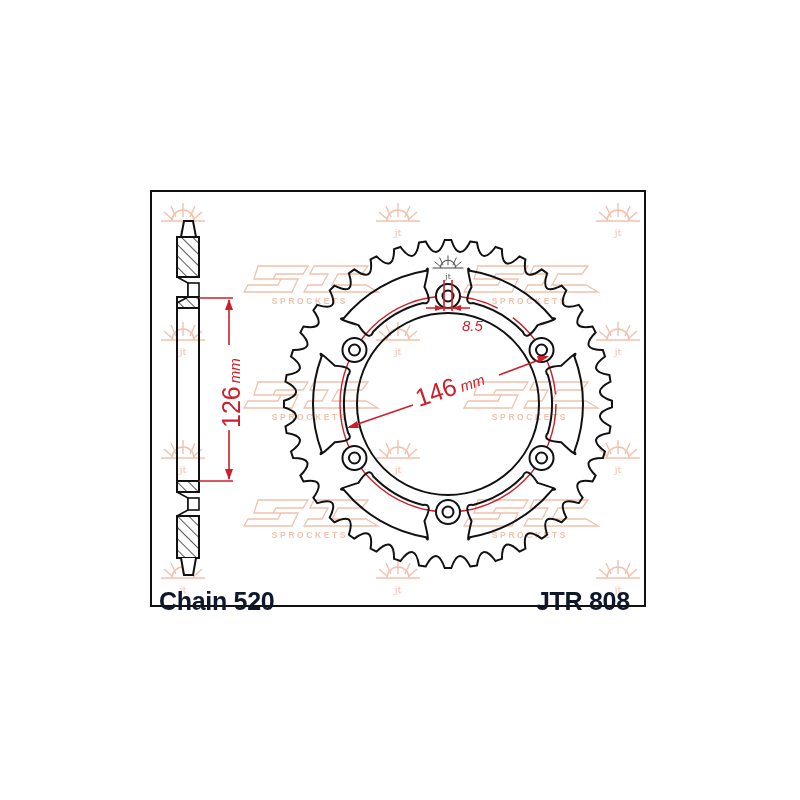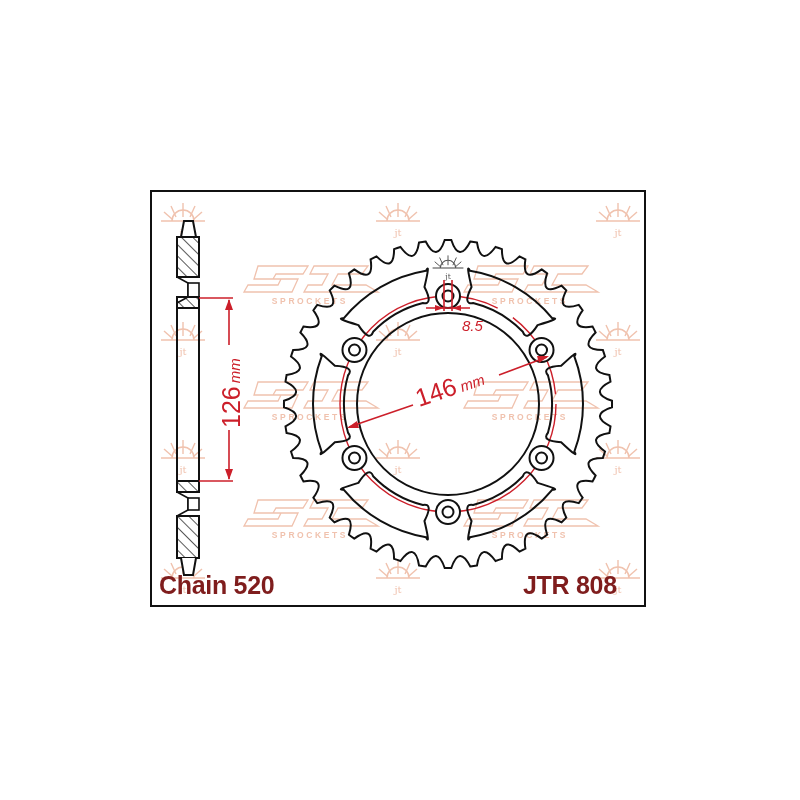--- a/index.html
+++ b/index.html
@@ -31,27 +31,28 @@
       position: absolute;
       left: 0;
       top: 0;
       width: 800px;
       height: 800px;
     }
     .label {
       position: absolute;
       font-family: "Liberation Sans", "DejaVu Sans", sans-serif;
       font-weight: bold;
-      color: #7f1d1d;
+      color: #0f172a;
       font-size: 25px;
       line-height: 1;
       letter-spacing: -0.3px;
+      margin-top: 16px;
     }
     .label-chain { left: 159px; top: 573px; }
-    .label-part { left: 523px; top: 573px; }
+    .label-part { left: 536px; top: 573px; }
   </style>
 </head>
 <body>
 
 <div class="canvas">
   <div class="frame"></div>
 
   <svg class="drawing" viewBox="0 0 800 800" xmlns="http://www.w3.org/2000/svg">
     <defs>
       <clipPath id="frameClip">

